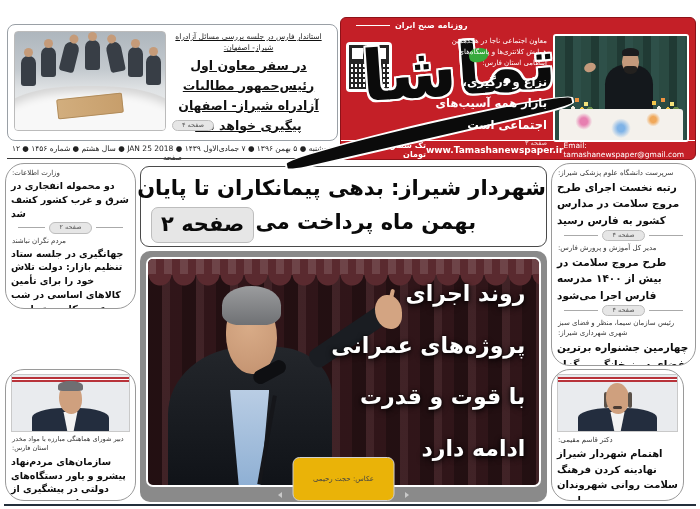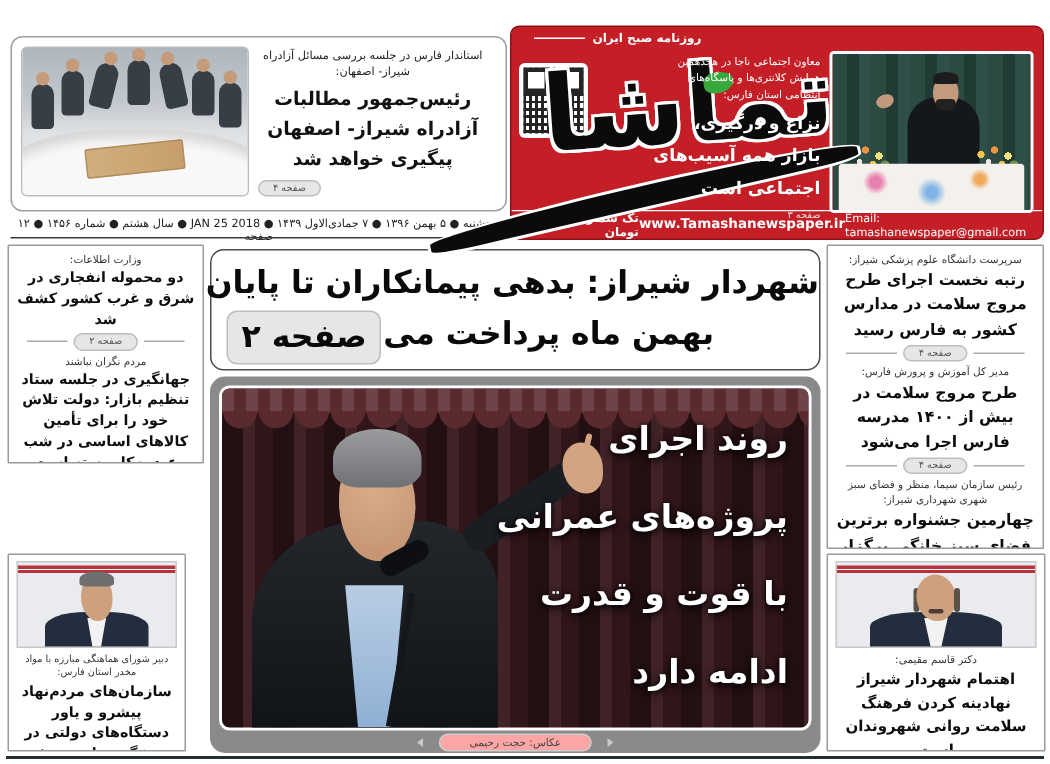--- a/index.html
+++ b/index.html
@@ -5,37 +5,37 @@
   html,body{margin:0;padding:0;background:#fff;}
   *{box-sizing:border-box;}
   #page{
     position:relative;width:700px;height:509px;background:#fff;overflow:hidden;
     font-family:"DejaVu Sans",sans-serif;color:#111;
   }
   .abs{position:absolute;}
 
   
   .nbox{
-    position:absolute;background:#fff;border:1px solid #9a9a9a;border-radius:1px;
-    padding:3px 4px;text-align:center;overflow:hidden;
+    position:absolute;background:#fff;border:1px solid #9a9a9a;border-radius:19px;
+    padding:3px 4px;text-align:left;overflow:hidden;
   }
   .kicker{font-size:7px;color:#333;line-height:1.45;margin:1px 2px;}
   .stitle{font-weight:bold;color:#0d0d0d;}
   .l-title{font-size:9.5px;line-height:1.45;margin:1px 1px 2px;}
   .r-title{font-size:10.5px;line-height:1.55;margin:1px 1px 2px;}
   .divider{display:flex;align-items:center;margin:2px 4px;}
   .divider::before,.divider::after{content:"";flex:1;height:1px;background:#aaa;margin:0 4px;}
   .pill{
     display:inline-block;background:var(--pill_bg,#e6e6e6);border:1px solid #bdbdbd;border-radius:7px;
     color:#555;font-size:6.5px;line-height:1.4;padding:0 9px;white-space:nowrap;
   }
 
   
   .tl-box{left:7px;top:24px;width:331px;height:117px;border:1px solid #9aa0a6;border-radius:8px;
-    display:flex;flex-direction:row;padding:6px;background:#fff;}
+    display:flex;flex-direction:row;padding:6px;background:#fff;text-decoration:underline;}
   .tl-photo{width:152px;height:100px;border:1px solid #bbb;border-radius:4px;position:relative;overflow:hidden;flex:none;}
   .tl-text{flex:1;position:relative;text-align:center;padding:0 4px;}
   .tl-kicker{font-size:7.5px;color:#222;line-height:1.5;margin-bottom:2px;}
   .tl-title span{display:block;font-size:12.5px;font-weight:bold;line-height:1.6;white-space:nowrap;}
   .tl-pill{position:absolute;left:6px;bottom:3px;}
 
   
   .ph-map{background:linear-gradient(180deg,#aeb6bd 0%,#c3c9ce 38%,#dfe2e4 58%,#f2f3f4 100%);}
   .person{position:absolute;width:15px;height:30px;background:#383e46;border-radius:7px 7px 3px 3px;}
   .person::before{content:"";position:absolute;top:-8px;left:3px;width:9px;height:9px;border-radius:50%;background:#c59b79;}
@@ -144,33 +144,33 @@
   .mic-stand{position:absolute;left:30%;bottom:0;width:4px;height:40%;background:#15161a;transform:rotate(10deg);}
   .mic{position:absolute;left:26.5%;top:47%;width:9%;height:6%;background:#0e0f12;border-radius:8px;transform:rotate(-28deg);}
   .arm{position:absolute;left:40%;top:30%;width:23%;height:9%;background:#1a1d22;transform:rotate(-34deg);border-radius:8px;}
   .hand{position:absolute;left:58%;top:16%;width:7%;height:15%;background:#d3a482;border-radius:45% 55% 40% 60%;}
   .hand::before{content:"";position:absolute;top:-6px;left:55%;width:4px;height:10px;background:#d3a482;border-radius:3px;transform:rotate(14deg);}
   .overlay{position:absolute;top:4%;right:3.5%;width:47%;text-align:right;direction:rtl;}
   .overlay span{display:block;font-size:22px;font-weight:bold;color:#fff;line-height:2.35;white-space:nowrap;
     text-shadow:0 2px 6px rgba(0,0,0,.9),0 0 3px rgba(0,0,0,.9);}
   .caption-pill{
     position:absolute;left:50%;bottom:1px;transform:translateX(-50%);
-    background:#fca5a5;border-radius:7px;border:1px solid #cfcfcf;
-    font-size:7px;color:#444;line-height:1.5;padding:0 20px;white-space:nowrap;direction:rtl;
+    background:#eab308;border-radius:7px;border:1px solid #cfcfcf;
+    font-size:7px;color:#444;line-height:1.5;padding:16px 20px;white-space:nowrap;direction:rtl;
   }
   .cap-arrow{position:absolute;bottom:4px;width:0;height:0;border-top:3px solid transparent;border-bottom:3px solid transparent;}
   .cap-arrow.left{left:34%;border-right:4px solid #c9c9c9;}
   .cap-arrow.right{right:34%;border-left:4px solid #c9c9c9;}
 
   
   .boxA{left:5px;top:163px;width:131px;height:146px;}
   .boxB{left:5px;top:312px;width:131px;height:54px;}
-  .boxC{left:5px;top:369px;width:119px;height:132px;}
+  .boxC{left:5px;top:369px;width:131px;height:132px;}
   .boxD{left:551px;top:163px;width:145px;height:203px;}
-  .boxE{left:551px;top:369px;width:146px;height:132px;}
+  .boxE{left:551px;top:369px;width:133px;height:132px;}
   .story{direction:rtl;}
 
   
   .ph-port{position:relative;height:58px;margin:1px 1px 3px;background:#e9ebee;overflow:hidden;border:1px solid #c9c9c9;}
   .stripes{position:absolute;top:2px;left:0;right:0;height:5px;
     background:linear-gradient(#b8333a 0 2px,#fff 2px 3px,#b8333a 3px 5px);}
   .torso{position:absolute;bottom:-2px;left:17%;width:66%;height:44%;background:#232d3e;border-radius:40% 40% 0 0;}
   .pshirt{position:absolute;bottom:-2px;left:44%;width:12%;height:38%;background:#f2f2f2;
     clip-path:polygon(0 0,100% 0,70% 100%,30% 100%);}
   .phead{position:absolute;top:15%;left:40%;width:20%;height:54%;background:#cfa07e;border-radius:48% 52% 46% 54%;}
@@ -194,20 +194,21 @@
       <div class="person" style="left:70px;top:8px"></div>
       <div class="person" style="left:93px;top:10px;transform:rotate(-12deg)"></div>
       <div class="person" style="left:113px;top:15px"></div>
       <div class="person" style="left:131px;top:23px"></div>
       <div class="hood"></div>
       <div class="mapsheet"></div>
     </div>
     <div class="tl-text" dir="rtl">
       <div class="tl-kicker">استاندار فارس در جلسه بررسی مسائل آزادراه شیراز- اصفهان:</div>
       <div class="tl-title">
+        <span>در سفر معاون اول</span>
         <span>رئیس‌جمهور مطالبات</span>
         <span>آزادراه شیراز- اصفهان</span>
         <span>پیگیری خواهد شد</span>
       </div>
       <span class="pill tl-pill">صفحه ۴</span>
     </div>
   </div>
 
   <div class="abs dateline">پنجشنبه ● ۵ بهمن ۱۳۹۶ ● ۷ جمادی‌الاول ۱۴۳۹ ● 2018 JAN 25 ● سال هشتم ● شماره ۱۴۵۶ ● ۱۲ صفحه</div>
   <div class="abs date-rule"></div>

